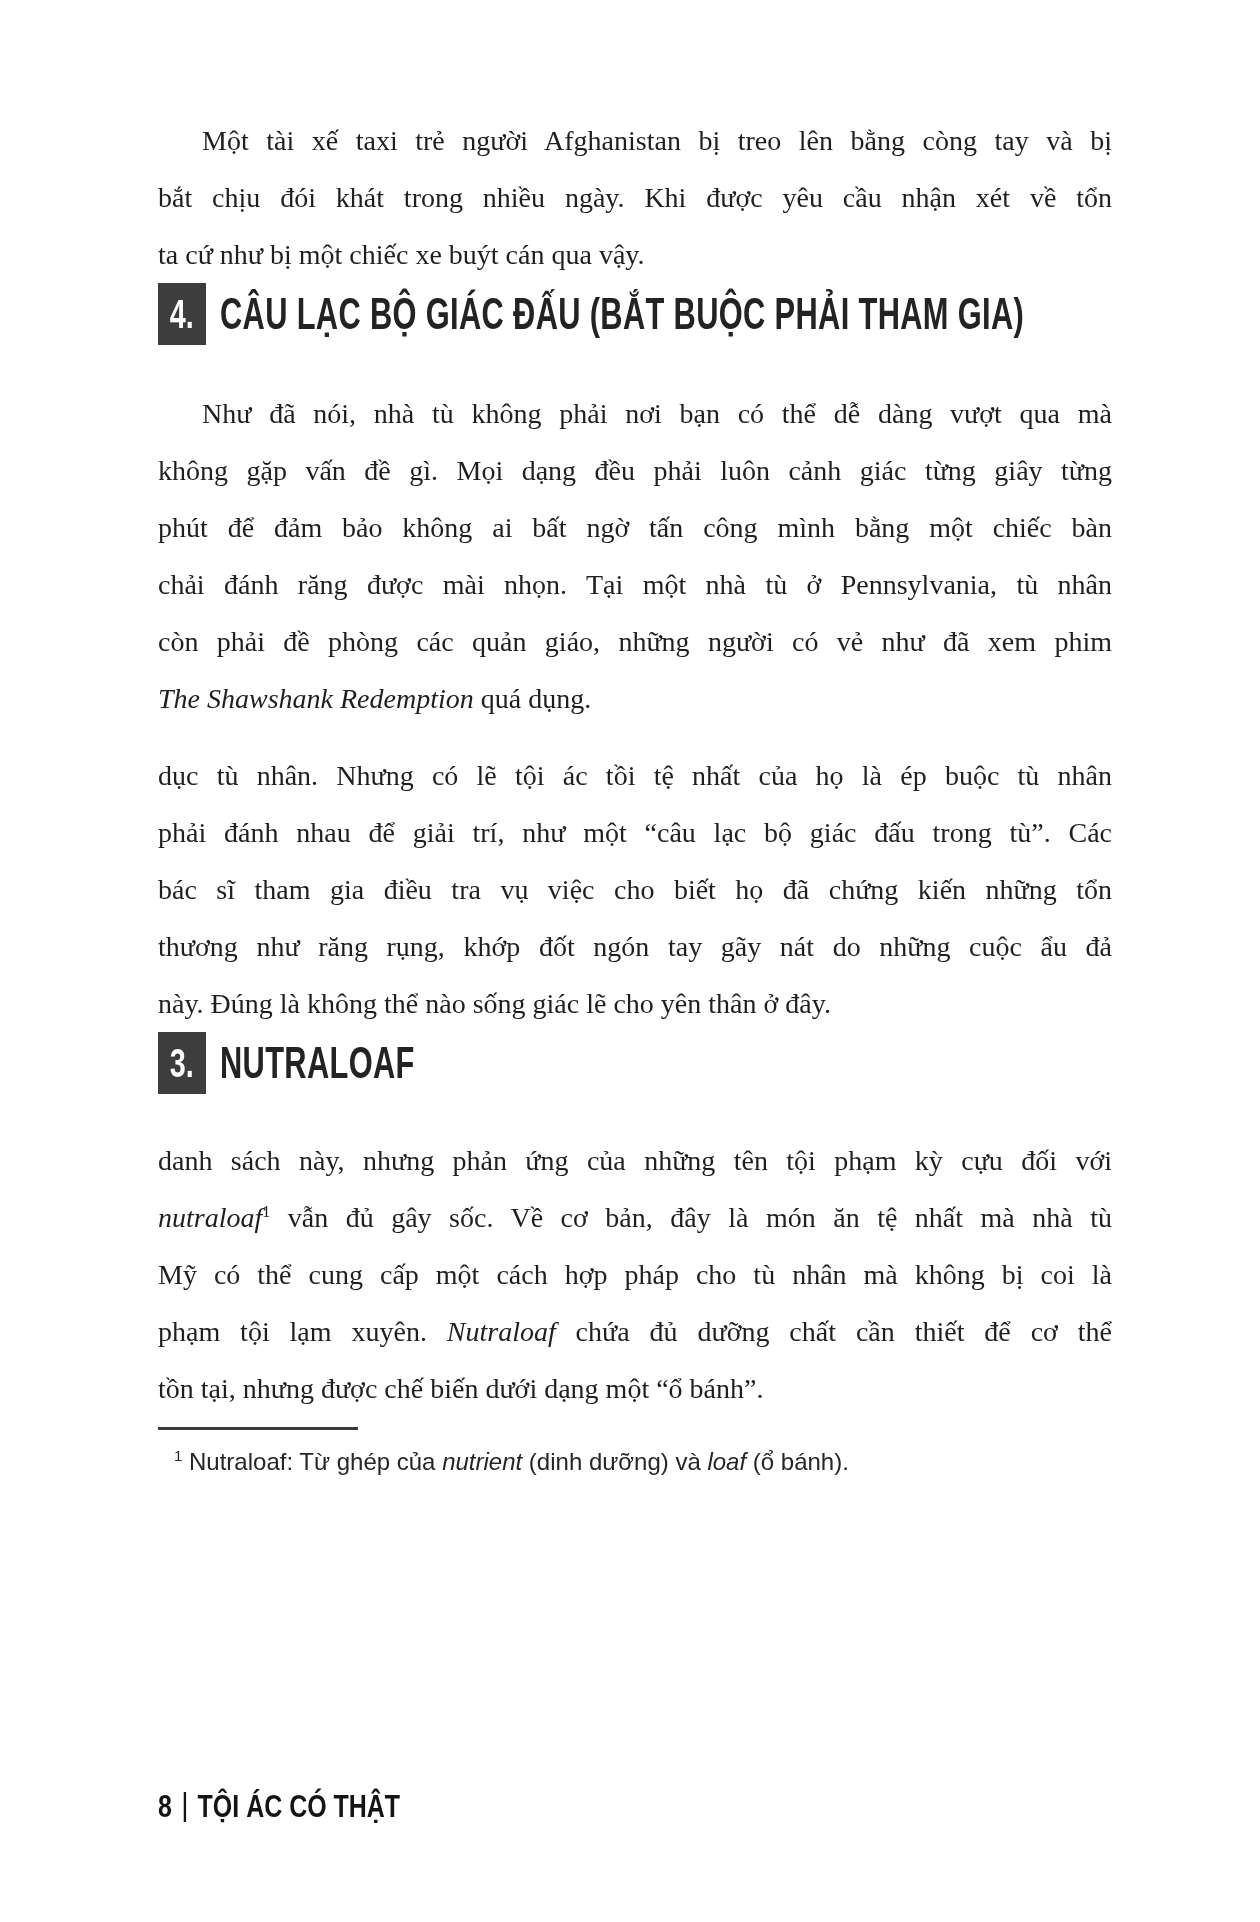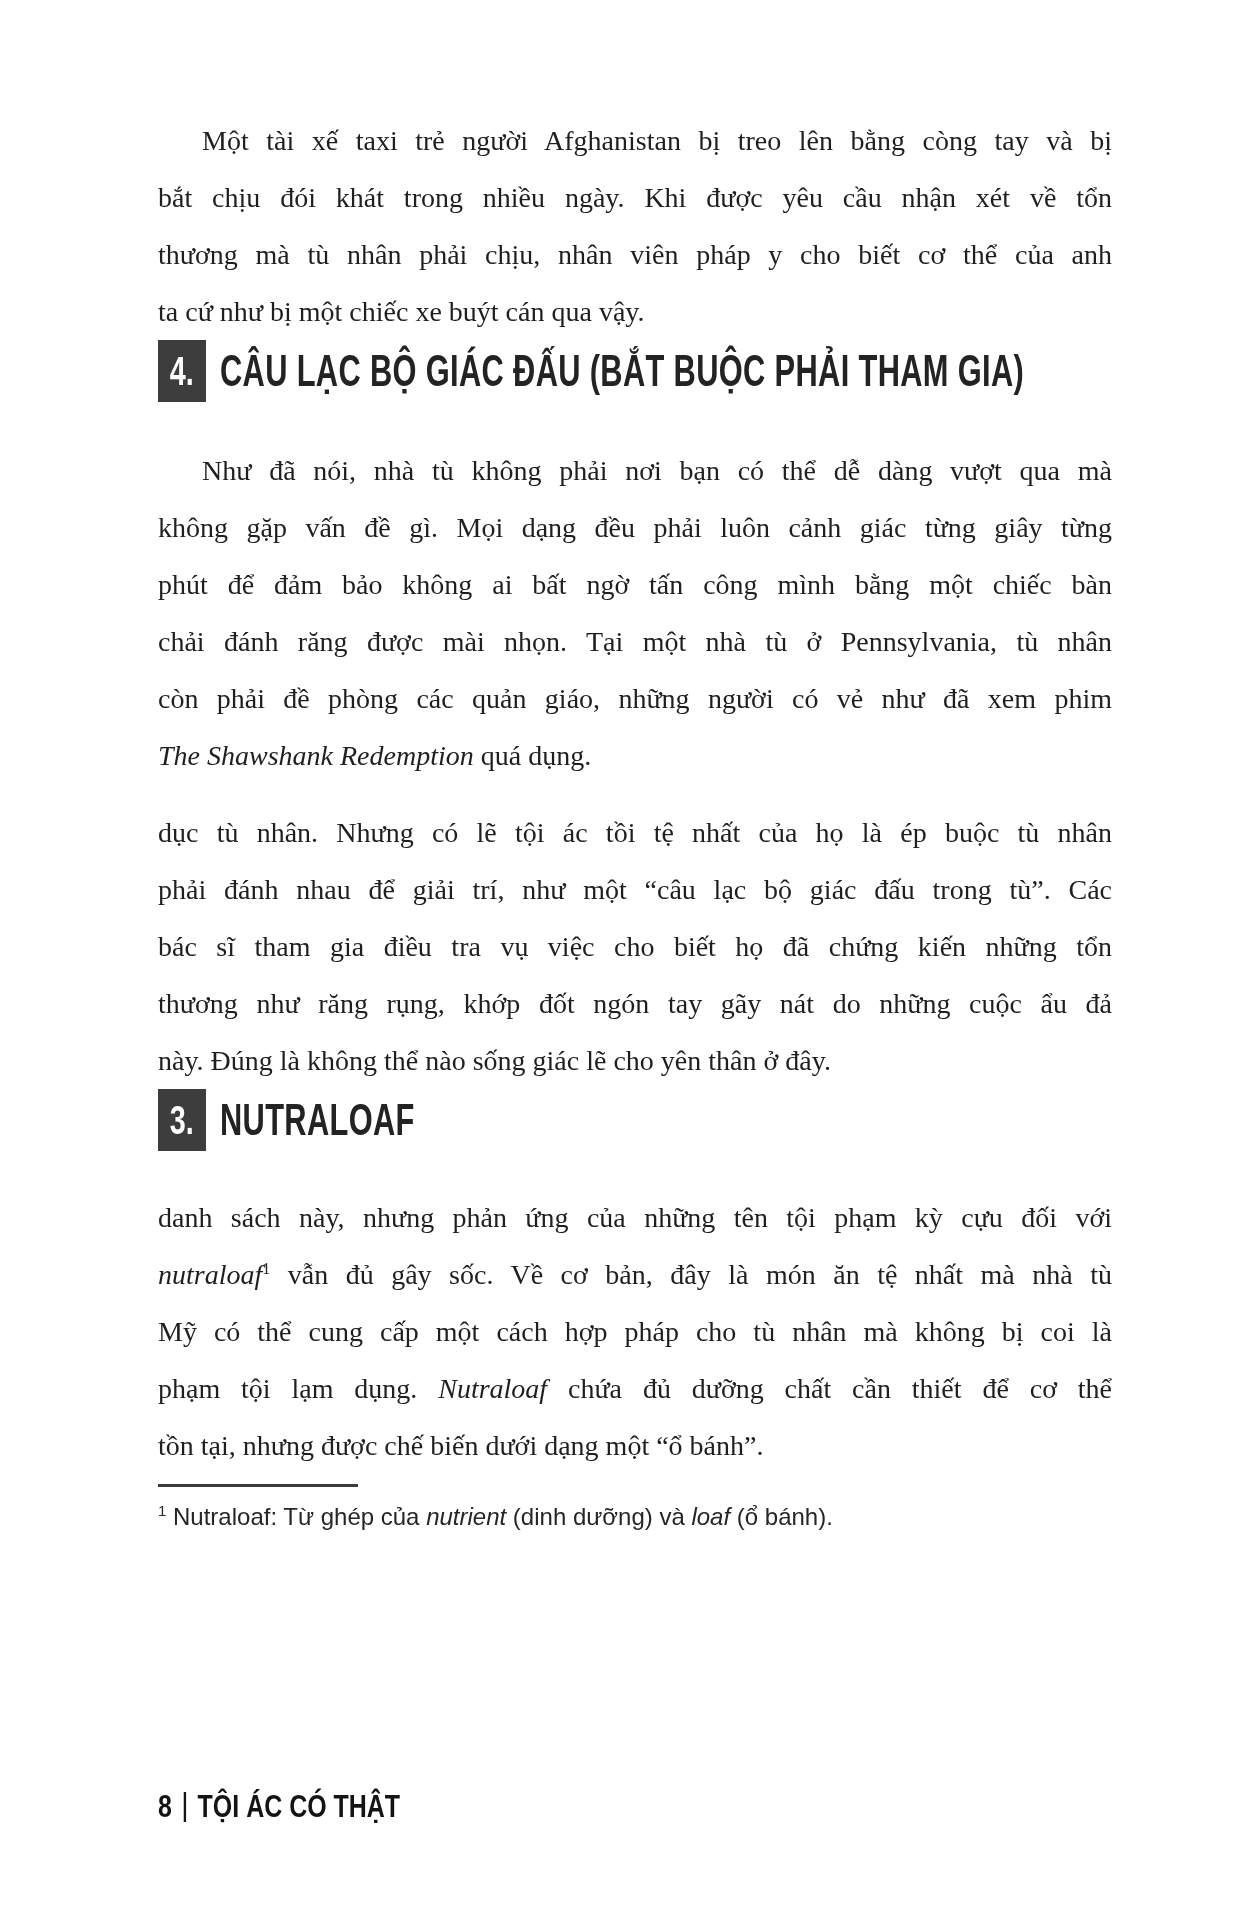--- a/index.html
+++ b/index.html
@@ -71,21 +71,21 @@
 
   .bsup { font-size: 16px; line-height: 0; }
 
   .fn-rule {
     width: 200px;
     height: 3px;
     background: #3a3a3a;
     margin: 0 0 14px 0;
   }
   .footnote {
-    margin: 0;
+    margin: 16px;
     font-family: "Liberation Sans", sans-serif;
     font-size: 24px;
     line-height: 1.35;
     color: #262626;
   }
   .footnote sup { font-size: 15px; }
 
   .page-footer { position: absolute; left: 158px; top: 1788px; }
   .pf {
     display: inline-flex;
@@ -107,21 +107,20 @@
   }
 </style>
 </head>
 <body>
 
 <div class="page">
 
   <p class="para">
     <span class="ln indent">Một tài xế taxi trẻ người Afghanistan bị treo lên bằng còng tay và bị</span>
     <span class="ln">bắt chịu đói khát trong nhiều ngày. Khi được yêu cầu nhận xét về tổn</span>
-    <span class="ln">thương mà tù nhân phải chịu, nhân viên pháp y cho biết cơ thể của anh</span>
     <span class="ln last">ta cứ như bị một chiếc xe buýt cán qua vậy.</span>
   </p>
 
   <h2 class="heading mt-h-a">
     <span class="numbox">
         <span class="num">4.</span>
       </span>
     <span class="hlabel">CÂU LẠC BỘ GIÁC ĐẤU (BẮT BUỘC PHẢI THAM GIA)</span>
   </h2>
 
@@ -146,21 +145,21 @@
     <span class="numbox">
         <span class="num">3.</span>
       </span>
     <span class="hlabel">NUTRALOAF</span>
   </h2>
 
   <p class="para mt-p4">
     <span class="ln">danh sách này, nhưng phản ứng của những tên tội phạm kỳ cựu đối với</span>
     <span class="ln"><i>nutraloaf</i><sup class="bsup">1</sup><span> vẫn đủ gây sốc. Về cơ bản, đây là món ăn tệ nhất mà nhà tù</span></span>
     <span class="ln">Mỹ có thể cung cấp một cách hợp pháp cho tù nhân mà không bị coi là</span>
-    <span class="ln"><span>phạm tội lạm dụng. </span><i>Nutraloaf</i><span> chứa đủ dưỡng chất cần thiết để cơ thể</span></span>
+    <span class="ln"><span>phạm tội lạm xuyên. </span><i>Nutraloaf</i><span> chứa đủ dưỡng chất cần thiết để cơ thể</span></span>
     <span class="ln last">tồn tại, nhưng được chế biến dưới dạng một “ổ bánh”.</span>
   </p>
 
   <div class="mt-fn">
     <div class="fn-rule"></div>
     <p class="footnote"><sup>1</sup><span> Nutraloaf: Từ ghép của </span><i>nutrient</i><span> (dinh dưỡng) và </span><i>loaf</i><span> (ổ bánh).</span></p>
   </div>
 
   <footer class="page-footer">
     <span class="pf">

